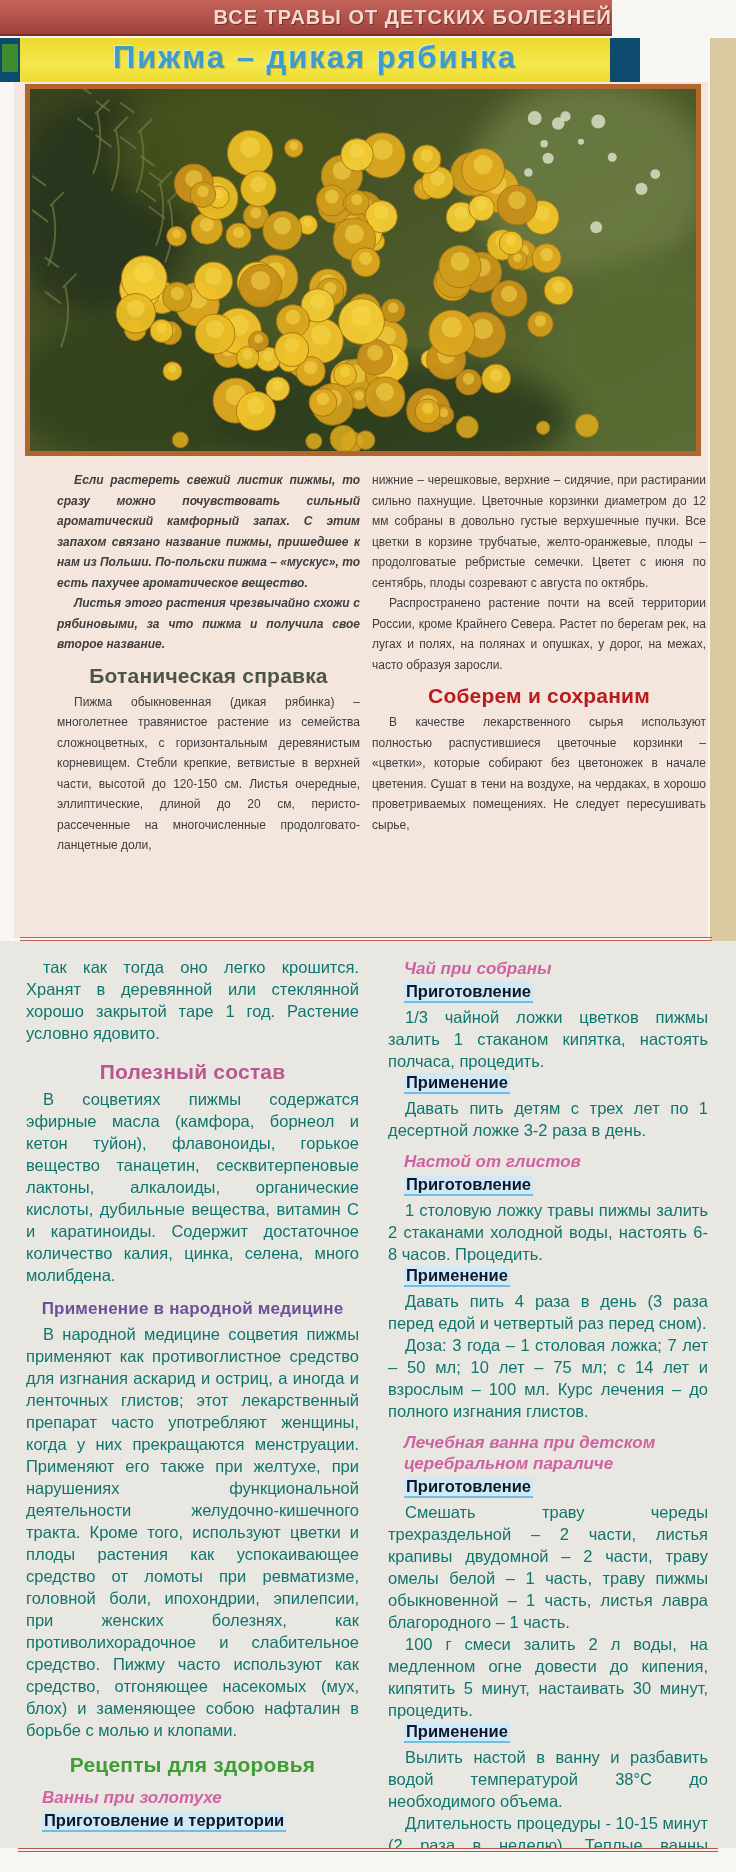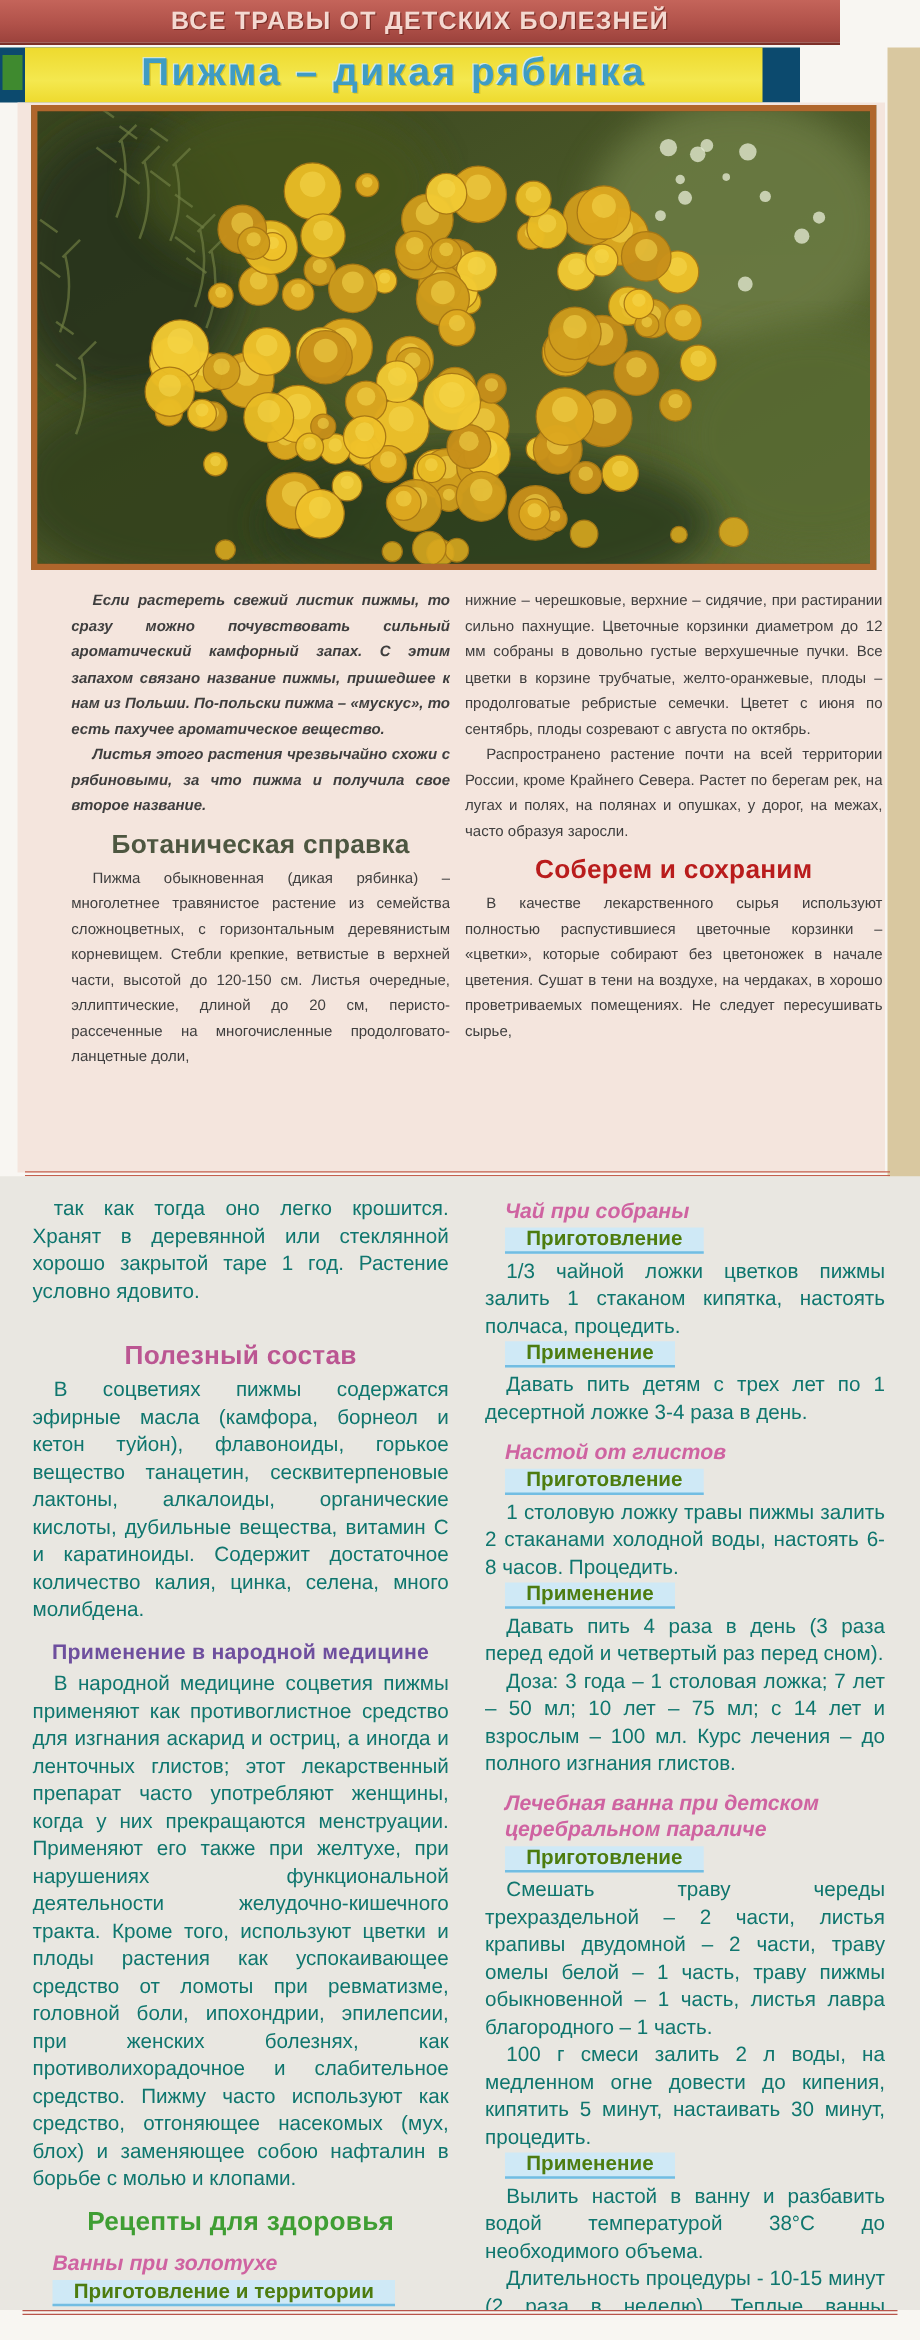--- a/index.html
+++ b/index.html
@@ -1,23 +1,23 @@
 <!DOCTYPE html>
 <html><head>
 <meta charset="utf-8">
 <style>
   * { box-sizing: border-box; margin: 0; padding: 0; }
   body { width: 736px; margin: 0; background: #f7f5f1; font-family: "Liberation Sans", sans-serif; }
   .page { position: relative; width: 736px; height: 1872px; background: #f8f6f2; overflow: hidden; }
 
   
-  .banner { position: absolute; top: 0; left: 0; width: 672px; height: 36px;
+  .banner { position: absolute; top: 0; left: 0; width: 612px; height: 36px;
     background: linear-gradient(180deg, #c4645a 0%, #b1524a 55%, #9c423c 100%);
     border-bottom: 2px solid #7c2f28;
-    display: flex; align-items: center; justify-content: center; }
+    display: flex; align-items: center; justify-content: flex-end; }
   .banner span { color: #f4d9d1; font-weight: bold; font-size: 20px; letter-spacing: 1px;
     text-shadow: 1px 1px 0 #7c2f28; }
 
   
   .title-band { position: absolute; top: 38px; left: 0; width: 640px; height: 44px; background: #0c4a6e; }
   .title-band .yellow { position: absolute; left: 20px; right: 30px; top: 0; bottom: 0;
     background: linear-gradient(180deg, #eeda2e 0%, #f4e84f 60%, #eeda2e 100%); }
   .green-sq { position: absolute; left: 2px; top: 6px; width: 16px; height: 28px; background: #3f8a2f; }
   .title-band h1 { position: absolute; left: 20px; right: 30px; top: 2px; text-align: center;
     color: #3f9cc3; font-size: 31px; font-weight: bold; letter-spacing: 2px;
@@ -39,39 +39,39 @@
   .u-left  { top: 470px; left: 57px;  width: 303px; height: 466px; overflow: hidden; }
   .u-right { top: 470px; left: 372px; width: 334px; height: 466px; overflow: hidden; }
   .u-left p, .u-right p { font-size: 12px; line-height: 20.5px; text-align: justify;
     color: #3e3e3e; text-indent: 17px; }
   p.noindent { text-indent: 0; }
   .intro { color: #bc5e8c; font-weight: bold; font-style: italic; }
 
   h2 { text-align: center; font-weight: bold; font-size: 21px; margin: 9px 0 4px; letter-spacing: 0.2px; }
   .h-botanical { color: #4d5640; }
   .h-harvest   { color: #b91c1c; }
-  .h-comp      { color: #bb5692; margin-top: 29px; }
+  .h-comp      { color: #bb5692; margin-top: 16px; }
   .h-folk      { color: #6e4f9e; font-size: 17px; margin-top: 13px; }
   .h-recipes   { color: #3f9e33; margin-top: 12px; }
 
   
   .divider { position: absolute; top: 937px; left: 20px; width: 692px; height: 0;
     border-top: 4px double #c4604e; }
 
   
   .lower-bg { position: absolute; top: 941px; left: 0; width: 736px; height: 907px; background: #e9e7e1; }
   .l-left  { top: 956px; left: 26px;  width: 333px; height: 892px; overflow: hidden; }
   .l-right { top: 956px; left: 388px; width: 320px; height: 892px; overflow: hidden; }
   .l-left p, .l-right p { font-size: 16.5px; line-height: 22px; text-align: justify;
     color: #0f766e; text-indent: 17px; }
 
   .recipe-title { color: #cf63a1; font-weight: bold; font-style: italic;
     font-size: 17px; line-height: 21px; margin: 10px 0 2px 16px; }
-  .blue-label { display: inline-block; color: #4d7c0f; font-weight: bold; font-size: 16.5px;
-    margin: 1px 0 3px 16px; padding: 0 17px; background: #cfe9f6; border-bottom: 2px solid #72bde2; }
+  .blue-label { display: inline-block; color: #0f172a; font-weight: bold; font-size: 16.5px;
+    margin: 1px 0 3px 16px; padding: 0 2px; background: #cfe9f6; border-bottom: 2px solid #72bde2; }
 
   .bottom-rule { position: absolute; top: 1848px; left: 18px; width: 700px; height: 0;
     border-top: 4px double #b8544a; }
 </style>
 </head>
 <body>
 
 <div class="page">
 
   <div class="banner">
@@ -385,21 +385,21 @@
     <div class="recipe-title">Ванны при золотухе</div>
     <div><span class="blue-label">Приготовление и территории</span></div>
 
   </div>
 
   <div class="col l-right">
     <div class="recipe-title" style="margin-top:2px">Чай при собраны</div>
     <div><span class="blue-label">Приготовление</span></div>
     <p>1/3 чайной ложки цветков пижмы залить 1 стаканом кипятка, настоять полчаса, процедить.</p>
     <div><span class="blue-label">Применение</span></div>
-    <p>Давать пить детям с трех лет по 1 десертной ложке 3-4 раза в день.</p>
+    <p>Давать пить детям с трех лет по 1 десертной ложке 3-2 раза в день.</p>
 
     <div class="recipe-title">Настой от глистов</div>
     <div><span class="blue-label">Приготовление</span></div>
     <p>1 столовую ложку травы пижмы залить 2 стаканами холодной воды, настоять 6-8 часов. Процедить.</p>
     <div><span class="blue-label">Применение</span></div>
     <p>Давать пить 4 раза в день (3 раза перед едой и четвертый раз перед сном).</p>
     <p>Доза: 3 года – 1 столовая ложка; 7 лет – 50 мл; 10 лет – 75 мл; с 14 лет и взрослым – 100 мл. Курс лечения – до полного изгнания глистов.</p>
 
     <div class="recipe-title">Лечебная ванна при детском церебральном параличе</div>
     <div><span class="blue-label">Приготовление</span></div>

